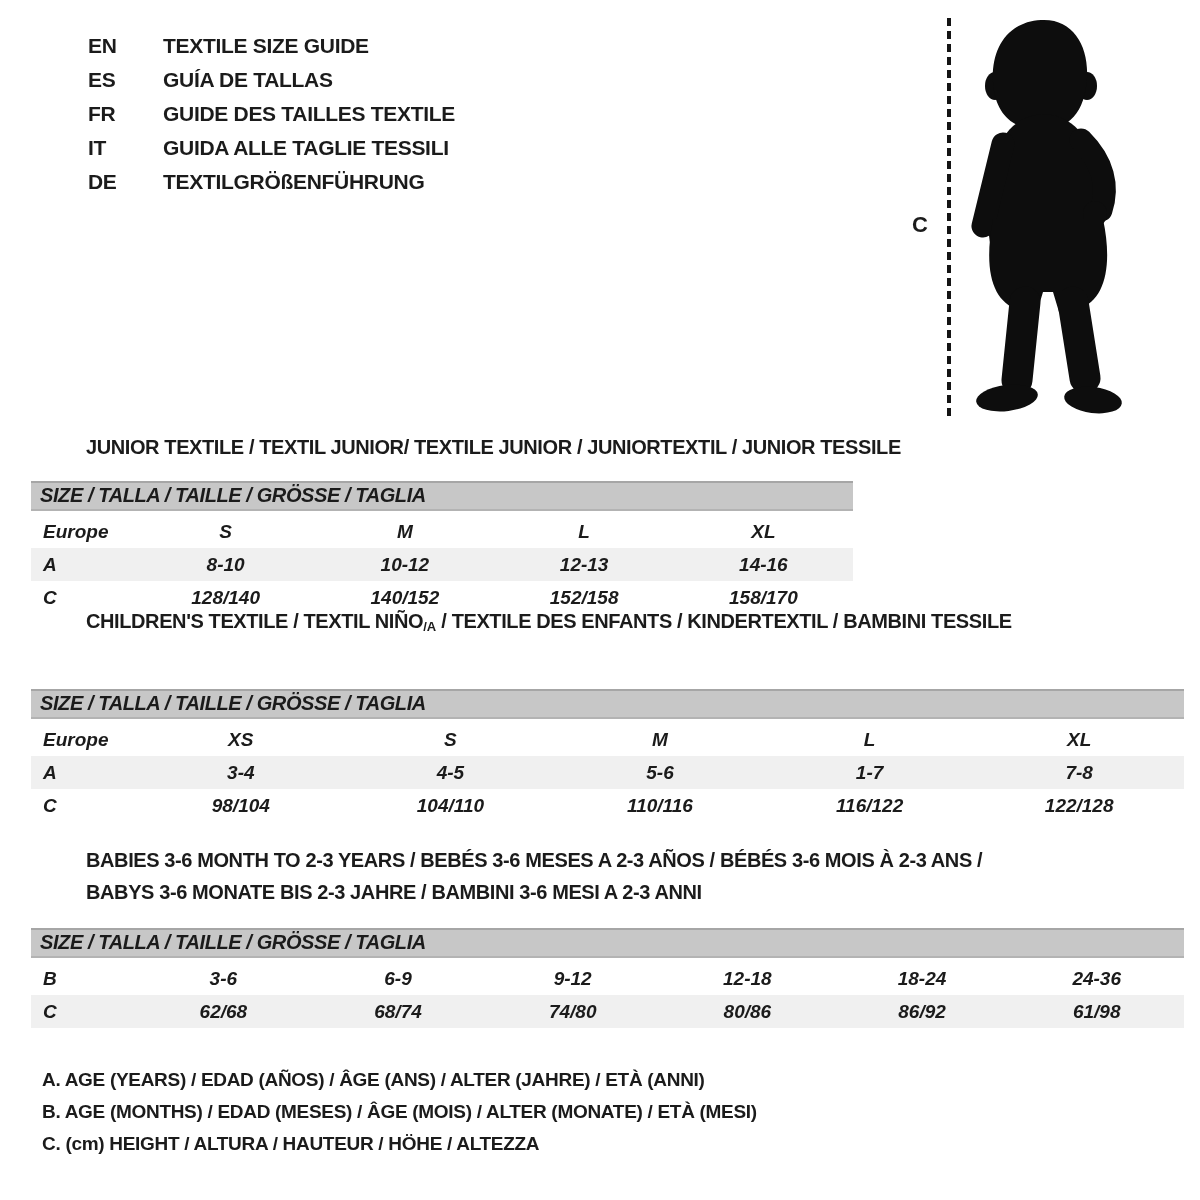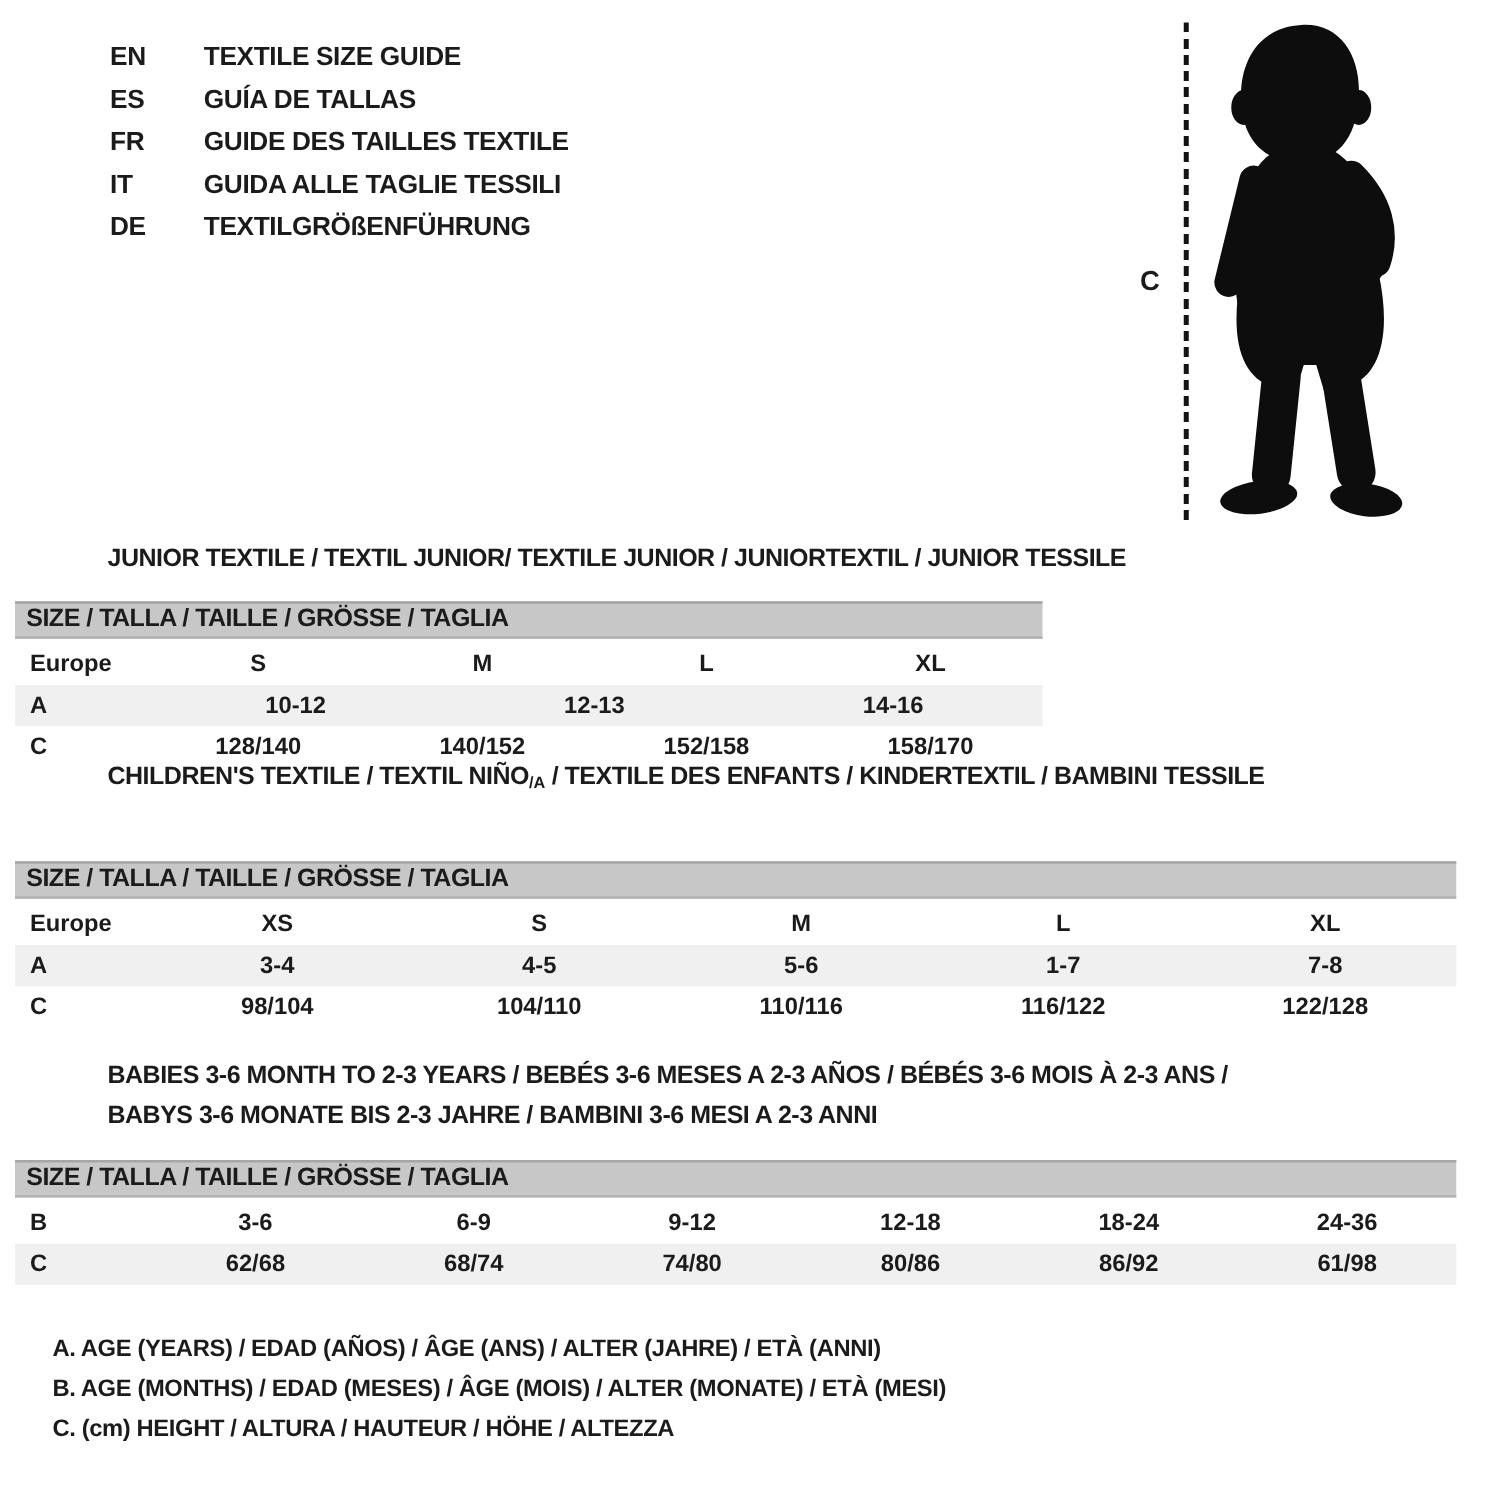--- a/index.html
+++ b/index.html
@@ -17,21 +17,21 @@
   .dash-line {
     position:absolute; left:947px; top:18px; width:4px; height:398px;
     background-image:repeating-linear-gradient(to bottom, #141414 0px, #141414 8px, transparent 8px, transparent 13px);
   }
   .measure-c { position:absolute; left:912px; top:212px; font-size:22px; font-weight:bold; }
   .baby-svg { position:absolute; left:963px; top:14px; width:180px; height:406px; }
   
   .heading { position:absolute; left:42px; font-weight:bold; font-size:20px; letter-spacing:-0.4px; white-space:nowrap;margin-left:44px; }
   .subsm { font-size:13px; vertical-align:-3px; letter-spacing:0; }
   
-  .size-table { position:absolute; left:12px; font-weight:bold; }
+  .size-table { position:absolute; left:31px; font-weight:bold;font-style:italic; }
   .size-table .bar {
     height:30px; background:#c7c7c7; border-top:2px solid #a6a6a6; border-bottom:2px solid #b3b3b3;
     line-height:25px; padding-left:9px; font-size:20px; letter-spacing:-0.4px; margin-bottom:4px;
   }
   .t-row { display:flex; height:33px; line-height:33px; font-size:19px; }
   .t-row.shaded { background:#f0f0f0; }
   .t-label { width:105px; padding-left:12px; }
   .t-cell { flex:1; text-align:center; }
   
   .note { position:absolute; left:42px; font-size:19px; font-weight:bold; letter-spacing:-0.3px; white-space:nowrap; }
@@ -99,20 +99,21 @@
     <div class="bar">SIZE / TALLA / TAILLE / GRÖSSE / TAGLIA</div>
     <div class="t-row">
       <span class="t-label">Europe</span>
       <span class="t-cell">S</span>
       <span class="t-cell">M</span>
       <span class="t-cell">L</span>
       <span class="t-cell">XL</span>
     </div>
     <div class="t-row shaded">
       <span class="t-label">A</span>
+      <span class="t-cell">8-10</span>
       <span class="t-cell">10-12</span>
       <span class="t-cell">12-13</span>
       <span class="t-cell">14-16</span>
     </div>
     <div class="t-row">
       <span class="t-label">C</span>
       <span class="t-cell">128/140</span>
       <span class="t-cell">140/152</span>
       <span class="t-cell">152/158</span>
       <span class="t-cell">158/170</span>

